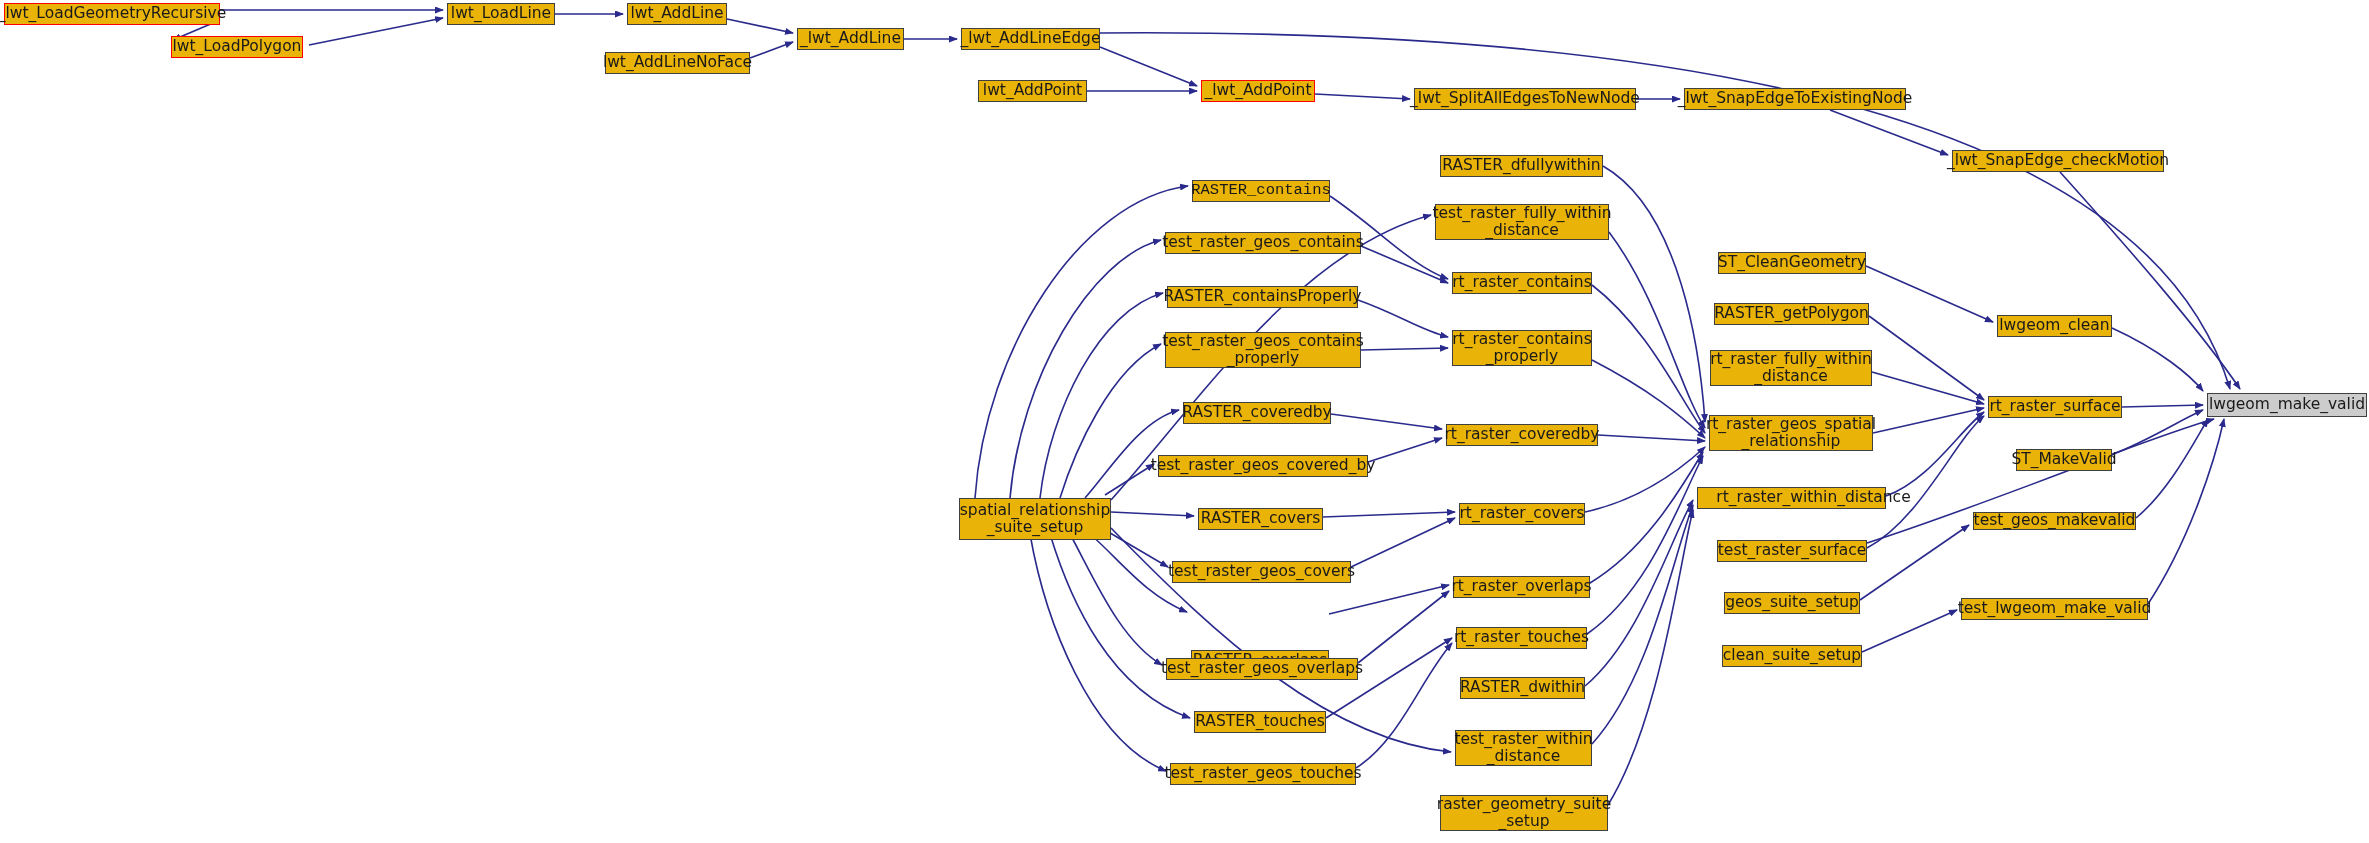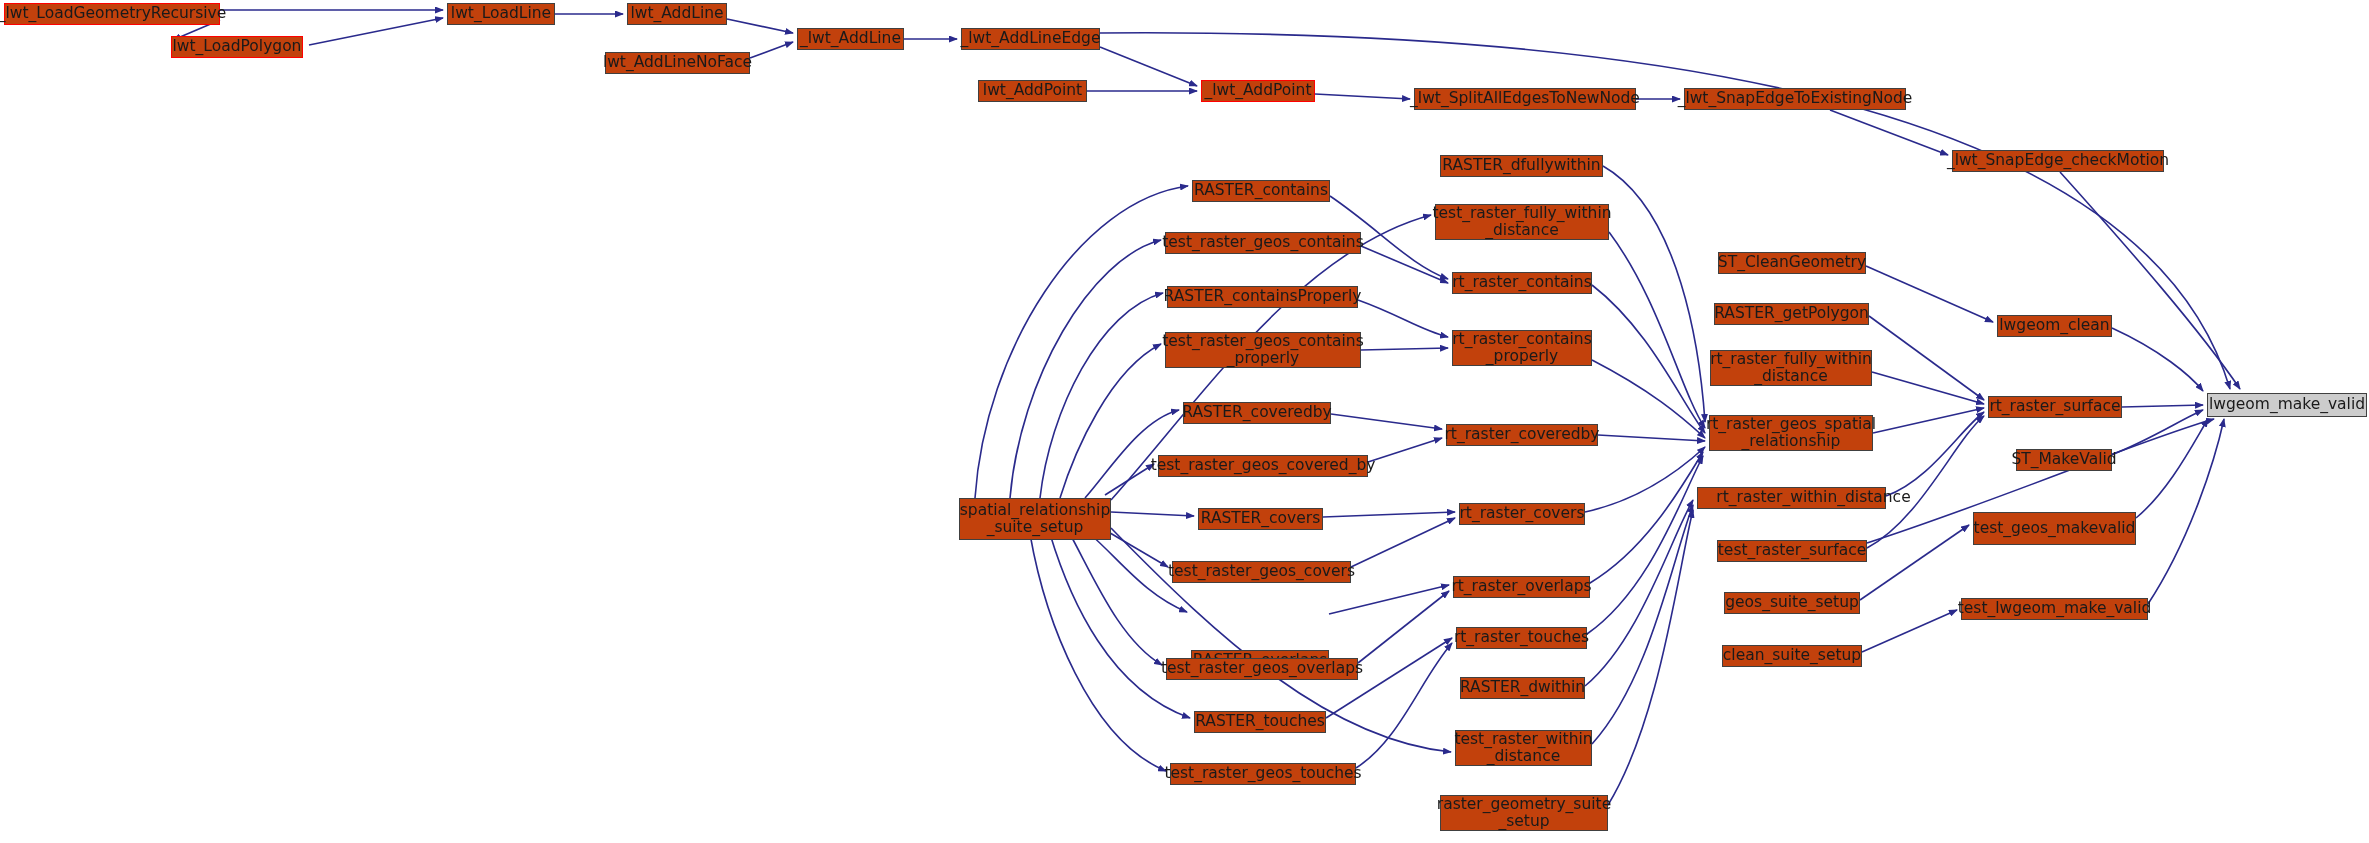--- a/index.html
+++ b/index.html
@@ -1,19 +1,19 @@
 <!DOCTYPE html>
 <html><head>
 <meta charset="utf-8">
 <style>
   html,body{margin:0;padding:0;background:#ffffff;}
   body{font-family:"DejaVu Sans","Liberation Sans",sans-serif;}
   #canvas{position:relative;width:2369px;height:843px;background:#ffffff;overflow:hidden;}
   svg.edges{position:absolute;left:0;top:0;width:2369px;height:843px;pointer-events:none;}
-  .node{position:absolute;box-sizing:border-box;border:1px solid #404040;background:#c2410c;
+  .node{position:absolute;box-sizing:border-box;border:1px solid #404040;background:#eab308;
         display:flex;align-items:center;justify-content:center;text-align:center;
         font-size:15.5px;color:#1a1a1a;line-height:1.12;white-space:pre-line;padding:0 4px;}
   .node.red{border-color:#ff0000;}
   .node.hl{background:#cccccc;border-color:#404040;}
 </style>
 </head>
 <body>
 
 <div id="canvas">
   <svg class="edges" viewBox="0 0 2369 843" preserveAspectRatio="none">
@@ -98,21 +98,21 @@
       <div class="node" style="left: 605px; top: 52px; width: 145px; height: 22px;"><span>lwt_AddLineNoFace</span></div>
       <div class="node" style="left: 797px; top: 28px; width: 107px; height: 22px;"><span>_lwt_AddLine</span></div>
       <div class="node" style="left: 961px; top: 28px; width: 139px; height: 22px;"><span>_lwt_AddLineEdge</span></div>
       <div class="node" style="left: 978px; top: 80px; width: 109px; height: 22px;"><span>lwt_AddPoint</span></div>
       <div class="node red" style="left: 1201px; top: 80px; width: 114px; height: 22px;"><span>_lwt_AddPoint</span></div>
       <div class="node" style="left: 1414px; top: 88px; width: 222px; height: 22px;"><span>_lwt_SplitAllEdgesToNewNode</span></div>
       <div class="node" style="left: 1684px; top: 88px; width: 222px; height: 22px;"><span>_lwt_SnapEdgeToExistingNode</span></div>
       <div class="node" style="left: 1952px; top: 150px; width: 212px; height: 22px;"><span>_lwt_SnapEdge_checkMotion</span></div>
       <div class="node" style="left: 959px; top: 498px; width: 152px; height: 42px;"><span>spatial_relationship
 _suite_setup</span></div>
-      <div class="node" style="left: 1192px; top: 180px; width: 138px; height: 22px;"><span>RASTER_contains</span></div>
+      <div class="node" style="left: 1192px; top: 180px; width: 138px; height: 22px; font-family: Liberation Mono, monospace;"><span>RASTER_contains</span></div>
       <div class="node" style="left: 1165px; top: 232px; width: 196px; height: 22px;"><span>test_raster_geos_contains</span></div>
       <div class="node" style="left: 1167px; top: 286px; width: 191px; height: 22px;"><span>RASTER_containsProperly</span></div>
       <div class="node" style="left: 1165px; top: 332px; width: 196px; height: 36px;"><span>test_raster_geos_contains
 _properly</span></div>
       <div class="node" style="left: 1183px; top: 402px; width: 148px; height: 22px;"><span>RASTER_coveredby</span></div>
       <div class="node" style="left: 1158px; top: 455px; width: 210px; height: 22px;"><span>test_raster_geos_covered_by</span></div>
       <div class="node" style="left: 1198px; top: 508px; width: 125px; height: 22px;"><span>RASTER_covers</span></div>
       <div class="node" style="left: 1172px; top: 561px; width: 179px; height: 22px;"><span>test_raster_geos_covers</span></div>
       <div class="node" style="left: 1191px; top: 606px; width: 138px; height: 22px; margin-top: 44px;"><span>RASTER_overlaps</span></div>
       <div class="node" style="left: 1166px; top: 658px; width: 192px; height: 22px;"><span>test_raster_geos_overlaps</span></div>
@@ -139,17 +139,17 @@
 _distance</span></div>
       <div class="node" style="left: 1709px; top: 415px; width: 164px; height: 36px;"><span>rt_raster_geos_spatial
 _relationship</span></div>
       <div class="node" style="left: 1697px; top: 487px; width: 189px; height: 22px; padding-left: 48px;"><span>rt_raster_within_distance</span></div>
       <div class="node" style="left: 1717px; top: 540px; width: 150px; height: 22px;"><span>test_raster_surface</span></div>
       <div class="node" style="left: 1724px; top: 592px; width: 136px; height: 22px;"><span>geos_suite_setup</span></div>
       <div class="node" style="left: 1722px; top: 645px; width: 140px; height: 22px;"><span>clean_suite_setup</span></div>
       <div class="node" style="left: 1997px; top: 315px; width: 115px; height: 22px;"><span>lwgeom_clean</span></div>
       <div class="node" style="left: 1988px; top: 396px; width: 134px; height: 22px;"><span>rt_raster_surface</span></div>
       <div class="node" style="left: 1998px; top: 449px; width: 96px; height: 22px; margin-left: 18px;"><span>ST_MakeValid</span></div>
-      <div class="node" style="left: 1973px; top: 512px; width: 163px; height: 33px;"><span>test_geos_makevalid</span></div>
+      <div class="node" style="left: 1973px; top: 512px; width: 163px; height: 18px;"><span>test_geos_makevalid</span></div>
       <div class="node" style="left: 1961px; top: 598px; width: 187px; height: 22px;"><span>test_lwgeom_make_valid</span></div>
       <div class="node hl" style="left: 2207px; top: 393px; width: 160px; height: 24px;"><span>lwgeom_make_valid</span></div>
     </div>
 </div>
 
 </body></html>

